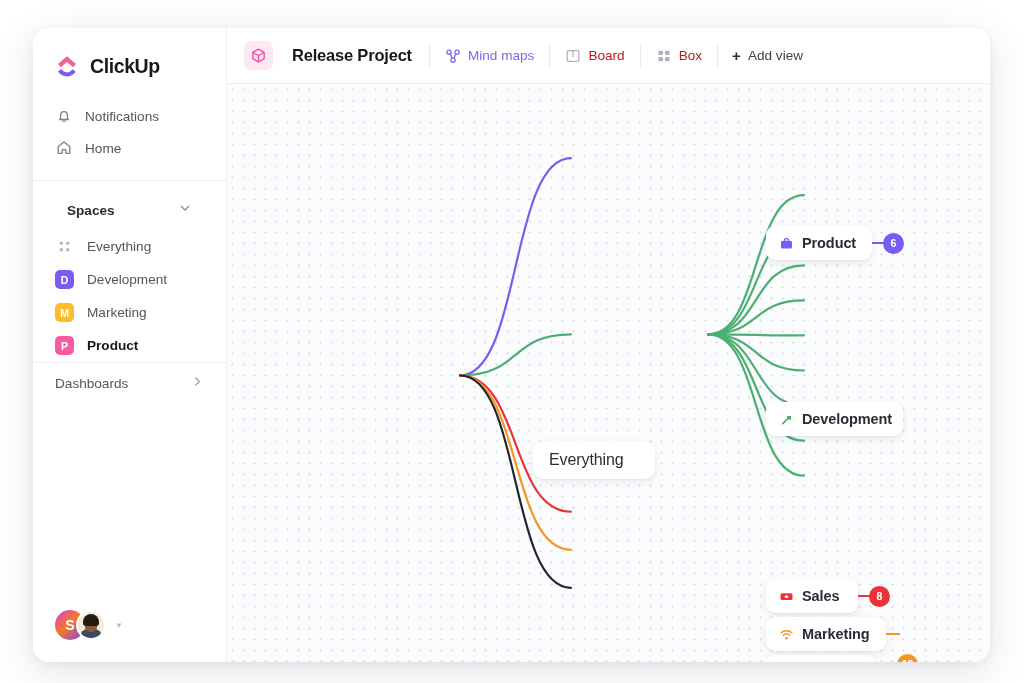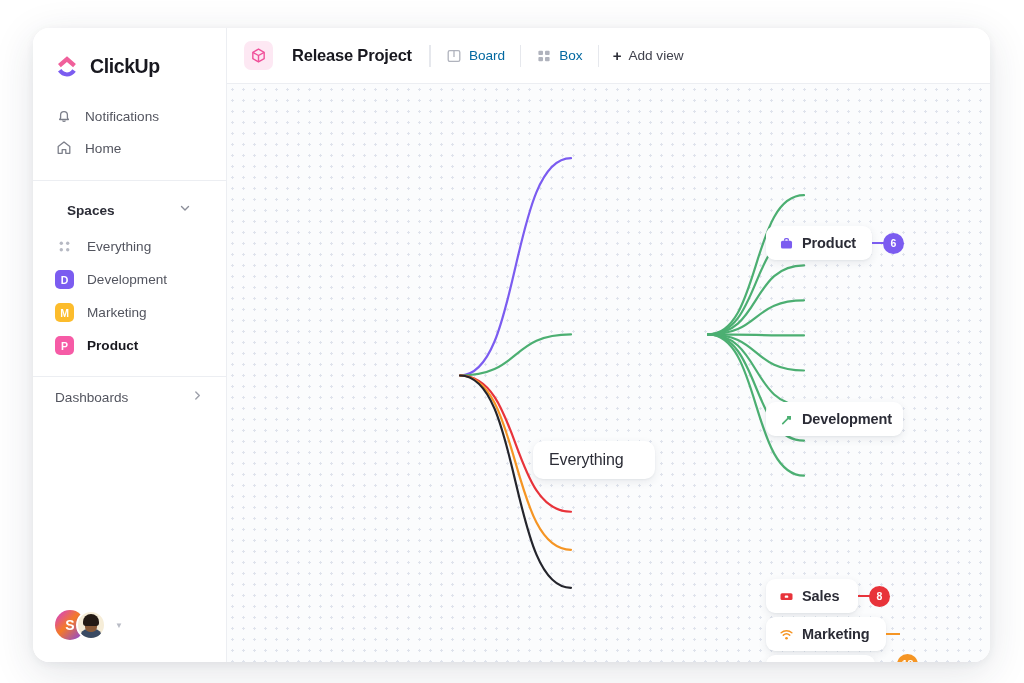--- a/index.html
+++ b/index.html
@@ -95,21 +95,21 @@
     width: 19px; height: 19px;
     border-radius: 5px;
     color: #fff;
     font-size: 10.5px;
     font-weight: bold;
     display: flex; align-items: center; justify-content: center;
     flex: none;
   }
   .dots-icon { width: 19px; height: 19px; flex: none; display:flex; align-items:center; justify-content:center; }
 
-  .bottom-links { margin-top: 14px; }
+  .bottom-links { }
   .bottom-link {
     display: flex; align-items: center; justify-content: space-between;
     height: 41px;
     padding: 0 22px;
     font-size: 13.6px;
     color: #53555f;
     cursor: pointer;
     border-top: 1px solid #eceef2;
   }
 
@@ -162,21 +162,21 @@
   }
   .project-name { font-size: 16.5px; font-weight: bold; color: #18181f; letter-spacing:-0.2px; }
 
   .tb-sep { width: 1px; height: 22px; background: #e6e8ed; }
 
   .view-tab {
     display: flex; align-items: center; gap: 7px;
     padding: 0 15px;
     height: 30px;
     font-size: 13.6px;
-    color: #0369a1;
+    color: #b91c1c;
     cursor: pointer;
     white-space: nowrap;
   }
   .view-tab.active { color: #7b68ee; font-weight: normal; }
   .tab-ico { display:flex; align-items:center; justify-content:center; flex:none; }
 
   .add-view { display:flex; align-items:center; gap:7px; padding:0 10px 0 14px; font-size:13.6px; color:#40424d; cursor:pointer; }
   .plus-ico { font-size: 15px; font-weight: bold; color:#2b2c36; line-height:1; }
 
   
@@ -335,20 +335,32 @@
             <path d="M9 2.2 L15 5.6 V12.4 L9 15.8 L3 12.4 V5.6 Z"></path>
             <path d="M3 5.6 L9 9 L15 5.6"></path>
               <path d="M9 9 V15.8"></path>
           </svg>
         </span>
         <span class="project-name">Release Project</span>
       </div>
 
       <span class="tb-sep"></span>
 
+      <div class="view-tab active">
+        <span class="tab-ico">
+          <svg width="16" height="16" viewBox="0 0 16 16" fill="none" stroke="#7b68ee" stroke-width="1.3">
+            <circle cx="4" cy="4.3" r="2.1"></circle>
+              <circle cx="12" cy="4.3" r="2.1"></circle>
+              <circle cx="8" cy="12.2" r="2.1"></circle>
+            <path d="M5.4 6 L7 10.3"></path>
+              <path d="M10.6 6 L9 10.3"></path>
+          </svg>
+        </span>
+        <span>Mind maps</span>
+      </div>
 
       <span class="tb-sep"></span>
 
       <div class="view-tab">
         <span class="tab-ico">
           <svg width="16" height="16" viewBox="0 0 16 16" fill="none" stroke="#b0b3bd" stroke-width="1.3" stroke-linejoin="round">
             <rect x="2.2" y="2.6" width="11.6" height="10.8" rx="1.6"></rect>
             <path d="M8 2.6 V9"></path>
           </svg>
         </span>

